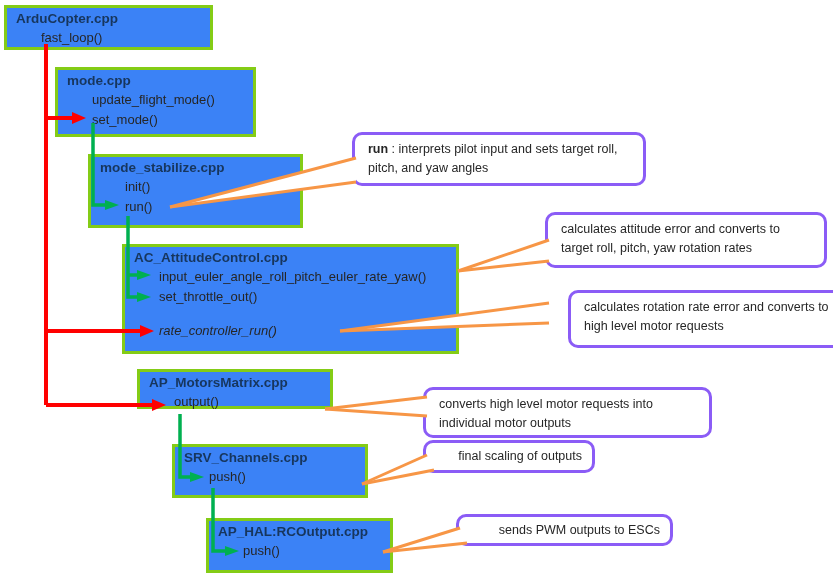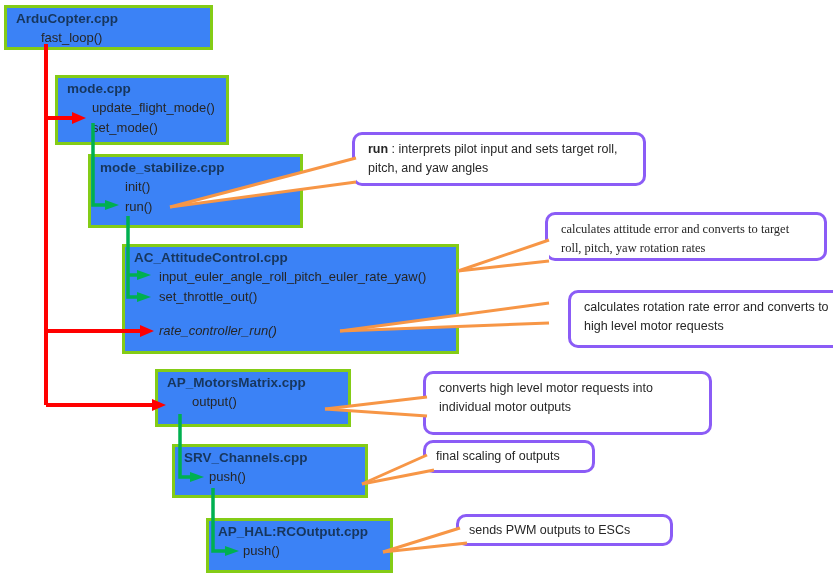--- a/index.html
+++ b/index.html
@@ -17,82 +17,82 @@
   .codebox .fn{
     font-size:13px;color:#262626;line-height:20px;margin-left:25px;white-space:nowrap;
   }
   .codebox .gap{margin-top:14px;font-style:italic;}
   .callout{
     position:absolute;background:#fff;border:3px solid #8b5cf6;border-radius:10px;
     box-sizing:border-box;padding:5px 13px;font-size:12.5px;color:#262626;
     line-height:19px;z-index:3;
   }
   .callout .b{font-weight:bold;}
-  .callout.single{padding:4px 10px;text-align:left;}
+  .callout.single{padding:4px 10px;text-align:right;}
   svg.overlay{
     position:absolute;left:0;top:0;z-index:5;pointer-events:none;
   }
 </style>
 </head>
 <body>
 
 <div class="canvas">
 
   <div class="codebox" style="left:4px;top:5px;width:209px;height:45px;">
     <div class="title">ArduCopter.cpp</div>
     <div class="fn">fast_loop()</div>
   </div>
 
-  <div class="codebox" style="left:55px;top:75px;width:174px;height:70px;">
+  <div class="codebox" style="left:55px;top:67px;width:201px;height:70px;">
     <div class="title">mode.cpp</div>
     <div class="fn">update_flight_mode()</div>
     <div class="fn">set_mode()</div>
   </div>
 
   <div class="codebox" style="left:88px;top:154px;width:215px;height:74px;">
     <div class="title">mode_stabilize.cpp</div>
     <div class="fn">init()</div>
     <div class="fn">run()</div>
   </div>
 
   <div class="codebox" style="left:122px;top:244px;width:337px;height:110px;">
     <div class="title">AC_AttitudeControl.cpp</div>
     <div class="fn">input_euler_angle_roll_pitch_euler_rate_yaw()</div>
     <div class="fn">set_throttle_out()</div>
     <div class="fn gap">rate_controller_run()</div>
   </div>
 
-  <div class="codebox" style="left:137px;top:369px;width:196px;height:58px;margin-left:18px;">
+  <div class="codebox" style="left:137px;top:369px;width:196px;height:40px;">
     <div class="title">AP_MotorsMatrix.cpp</div>
     <div class="fn">output()</div>
   </div>
 
   <div class="codebox" style="left:172px;top:444px;width:196px;height:54px;">
     <div class="title">SRV_Channels.cpp</div>
     <div class="fn">push()</div>
   </div>
 
   <div class="codebox" style="left:206px;top:518px;width:187px;height:55px;">
     <div class="title">AP_HAL:RCOutput.cpp</div>
     <div class="fn">push()</div>
   </div>
 
   <div class="callout" style="left:352px;top:132px;width:294px;height:54px;">
     <span class="b">run</span><span> :  interprets pilot input and sets target roll, pitch, and yaw angles</span>
   </div>
 
-  <div class="callout" style="left:545px;top:212px;width:282px;height:49px;font-family:Liberation Serif, serif;">
+  <div class="callout" style="left:545px;top:212px;width:282px;height:56px;">
     <span>calculates attitude error and converts to target roll, pitch, yaw rotation rates</span>
   </div>
 
   <div class="callout" style="left:568px;top:290px;width:288px;height:58px;">
     <span>calculates rotation rate error and converts to high level motor requests</span>
   </div>
 
-  <div class="callout" style="left:423px;top:371px;width:289px;height:64px;">
+  <div class="callout" style="left:423px;top:387px;width:289px;height:51px;">
     <span>converts high level motor requests into individual motor outputs</span>
   </div>
 
   <div class="callout single" style="left:423px;top:440px;width:172px;height:33px;">
     <span>final scaling of outputs</span>
   </div>
 
   <div class="callout single" style="left:456px;top:514px;width:217px;height:32px;">
     <span>sends PWM outputs to ESCs</span>
   </div>

